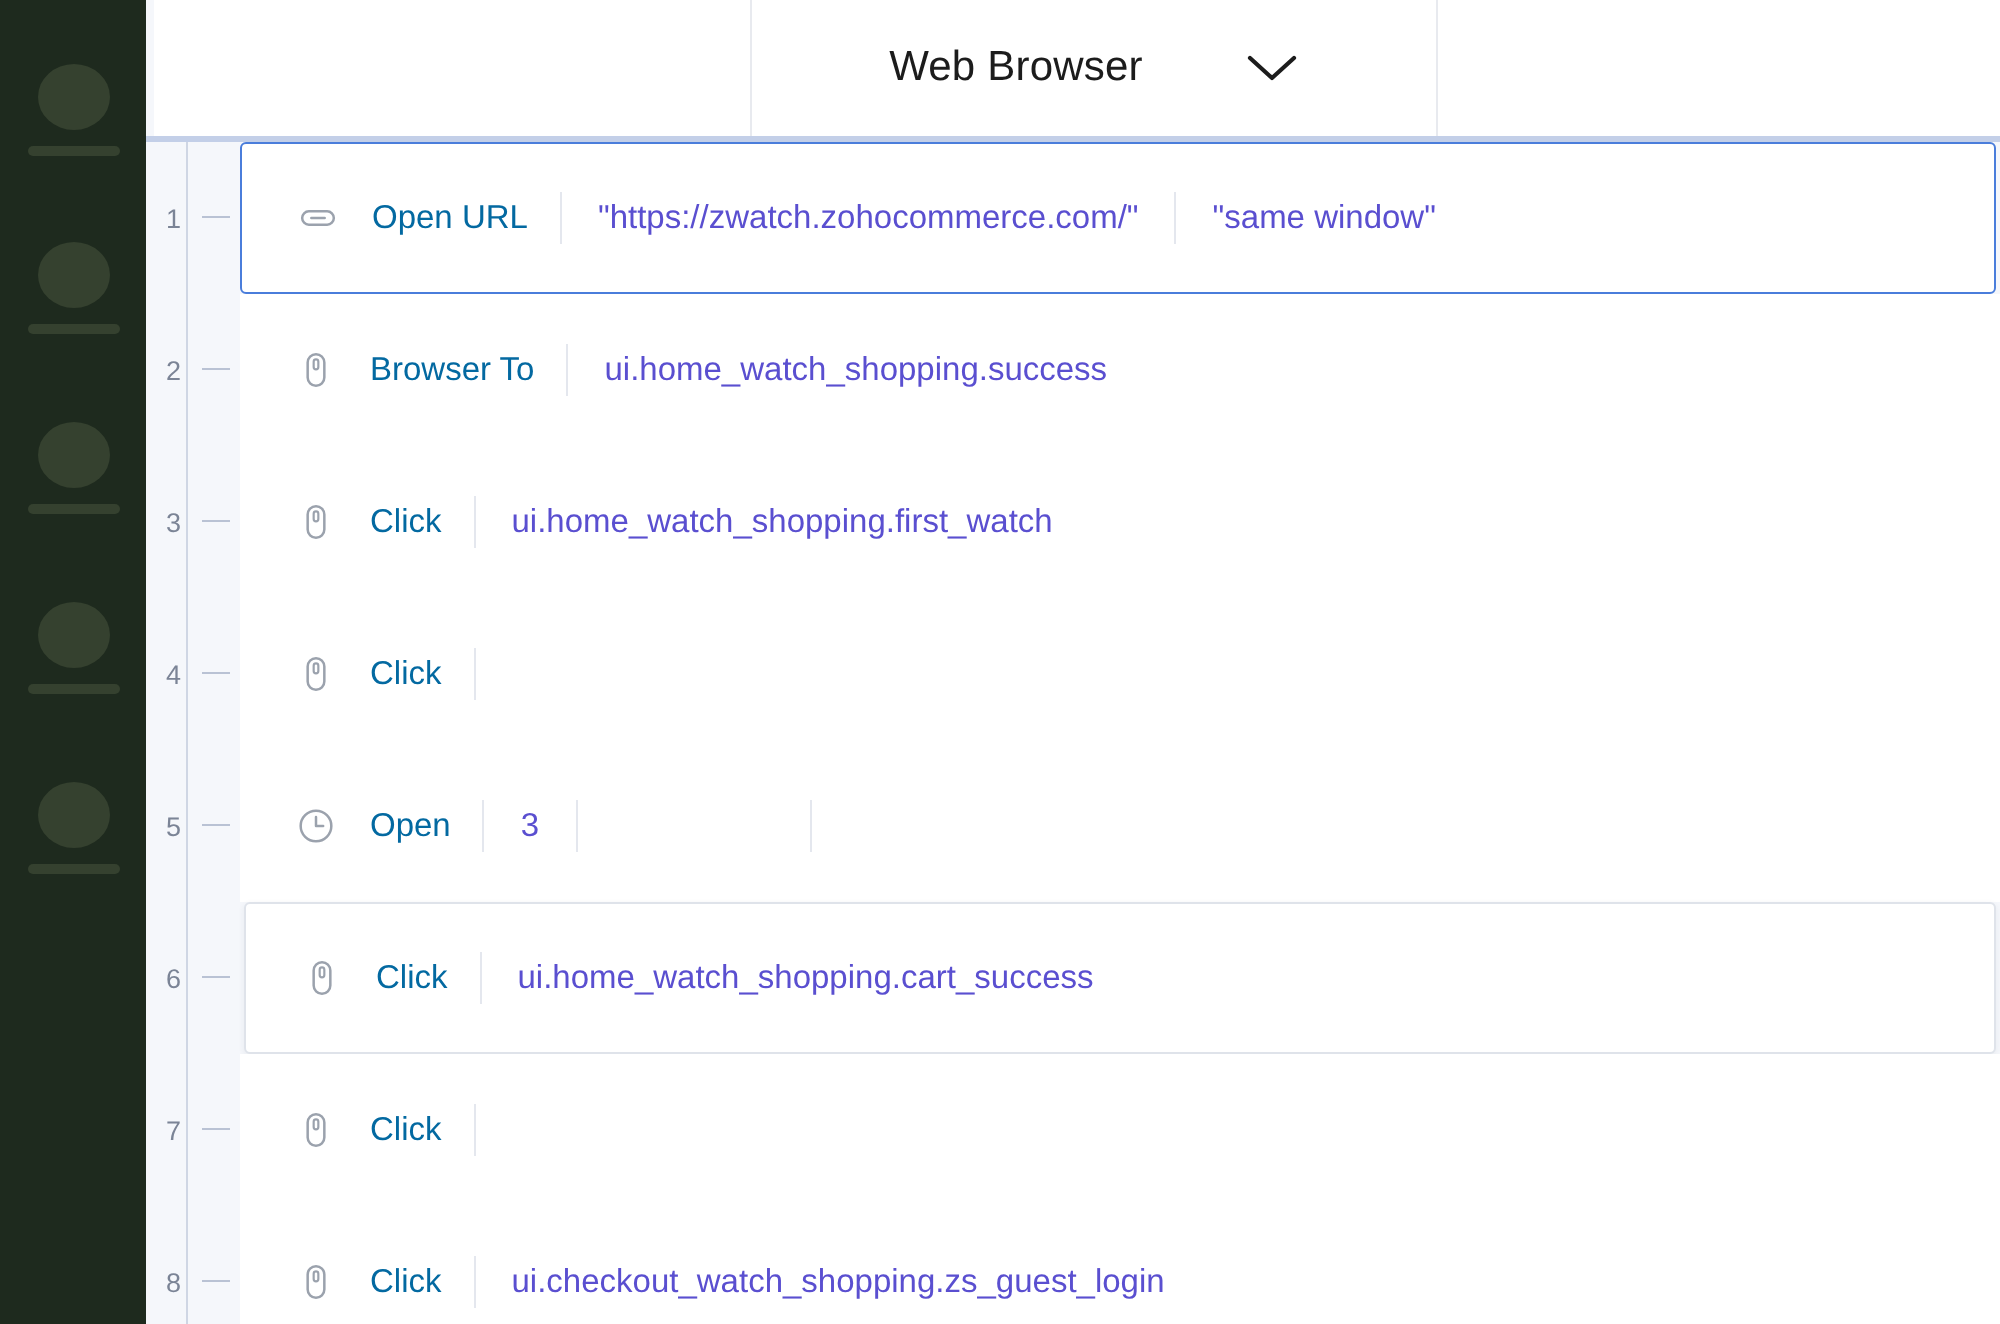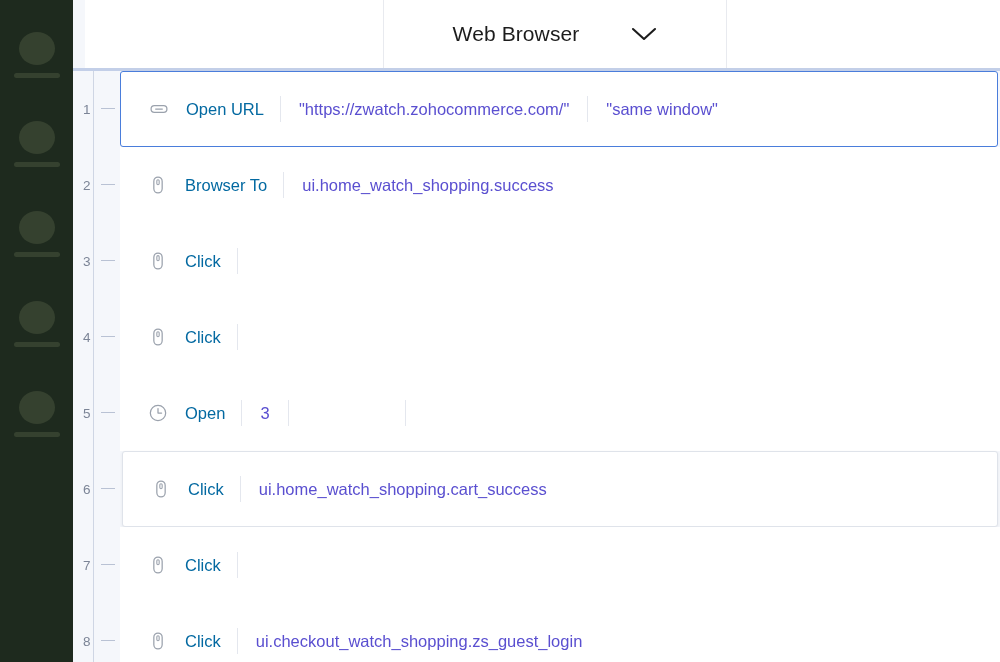--- a/index.html
+++ b/index.html
@@ -61,21 +61,21 @@
     flex: 1 1 auto;
     height: 662px;
     background: #f5f7fb;
     overflow: hidden;
   }
 
   
   .header-strip {
     position: absolute;
     top: 0;
-    left: 12px;
+    left: 4px;
     right: 0;
     height: 68px;
     background: #ffffff;
     display: flex;
     align-items: stretch;
   }
   .header-spacer-left {
     width: 298px;
     flex: 0 0 298px;
     border-right: 1px solid #e8eaef;
@@ -310,20 +310,21 @@
           <div class="row-tick"></div>
           <div class="card">
             <div class="icon-wrap">
               <svg width="20" height="20" viewBox="0 0 24 24" fill="none">
                 <rect x="7" y="2.5" width="10" height="19" rx="5" stroke="#9ba2ad" stroke-width="1.5"></rect>
                 <rect x="10.6" y="5.6" width="2.8" height="6" rx="1.4" stroke="#9ba2ad" stroke-width="1.3"></rect>
               </svg>
             </div>
             <div class="action">Click</div>
             <div class="divider"></div>
+            <div class="param">ui.home_watch_shopping.first_watch</div>
           </div>
         </div>
         <div class="row">
           <div class="row-num">4</div>
           <div class="row-tick"></div>
           <div class="card">
             <div class="icon-wrap">
               <svg width="20" height="20" viewBox="0 0 24 24" fill="none">
                 <rect x="7" y="2.5" width="10" height="19" rx="5" stroke="#9ba2ad" stroke-width="1.5"></rect>
                 <rect x="10.6" y="5.6" width="2.8" height="6" rx="1.4" stroke="#9ba2ad" stroke-width="1.3"></rect>

